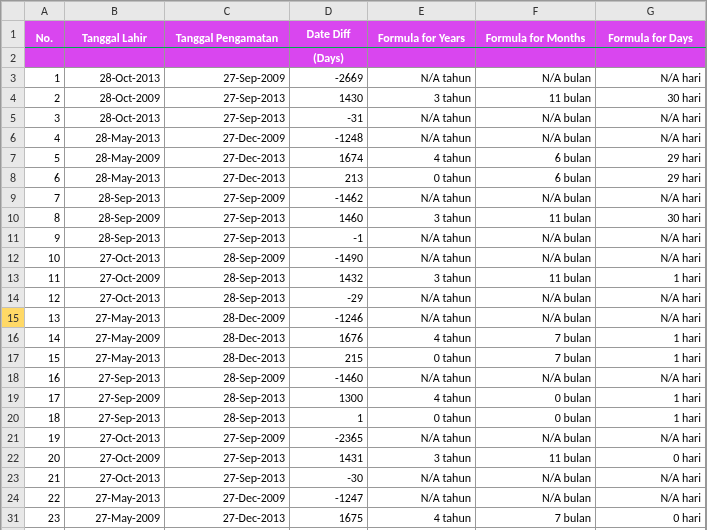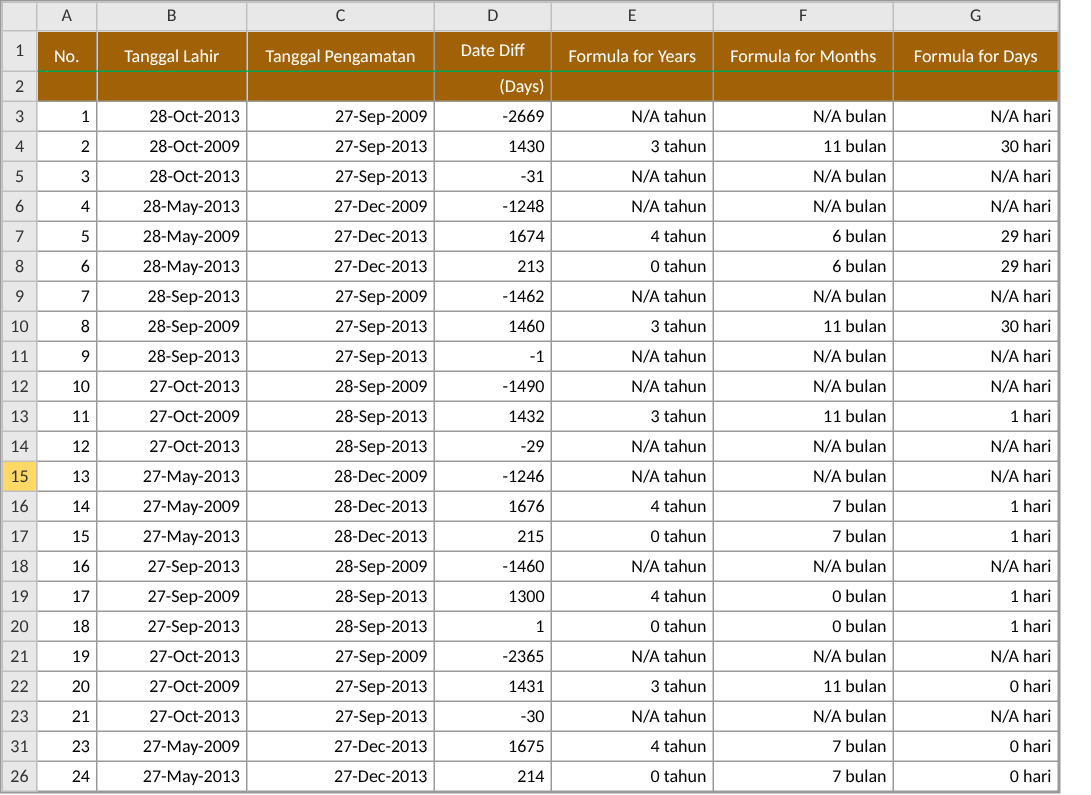--- a/index.html
+++ b/index.html
@@ -35,28 +35,28 @@
     border: 1px solid #999;
     padding: 1px 4px;
     height: 17px;
     white-space: nowrap;
     overflow: hidden;
   }
   .al-r { text-align: right; }
 
   
   td.hdr {
-    background: #a16207;
+    background: #d946ef;
     color: #fff;
-    font-weight: normal;
+    font-weight: bold;
     text-align: center;
     vertical-align: middle;
   } 
   td.hdr.merge-top { border-bottom-color: #00a651; padding-top:8px;}
-  td.hdr.merge-bot { border-top-color: #00a651; text-align: right; }
+  td.hdr.merge-bot { border-top-color: #00a651; }
 
   
   .cA { width: 40px; }
   .cB { width: 100px; }
   .cC { width: 125px; }
   .cD { width: 78px; }
   .cE { width: 108px; }
   .cF { width: 120px; }
   .cG { width: 110px; }
 
@@ -315,20 +315,30 @@
           <td class="rowhead">23</td>
           <td class="cell al-r">21</td>
           <td class="cell al-r">27-Oct-2013</td>
           <td class="cell al-r">27-Sep-2013</td>
           <td class="cell al-r">-30</td>
           <td class="cell al-r">N/A tahun</td>
           <td class="cell al-r">N/A bulan</td>
           <td class="cell al-r">N/A hari</td>
         </tr>
         <tr>
+          <td class="rowhead">24</td>
+          <td class="cell al-r">22</td>
+          <td class="cell al-r">27-May-2013</td>
+          <td class="cell al-r">27-Dec-2009</td>
+          <td class="cell al-r">-1247</td>
+          <td class="cell al-r">N/A tahun</td>
+          <td class="cell al-r">N/A bulan</td>
+          <td class="cell al-r">N/A hari</td>
+        </tr>
+        <tr>
           <td class="rowhead">31</td>
           <td class="cell al-r">23</td>
           <td class="cell al-r">27-May-2009</td>
           <td class="cell al-r">27-Dec-2013</td>
           <td class="cell al-r">1675</td>
           <td class="cell al-r">4 tahun</td>
           <td class="cell al-r">7 bulan</td>
           <td class="cell al-r">0 hari</td>
         </tr>
         <tr>

